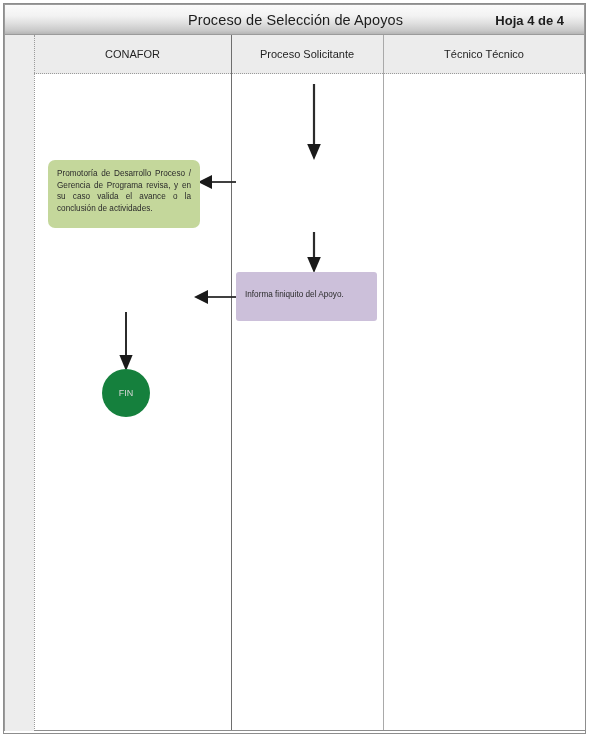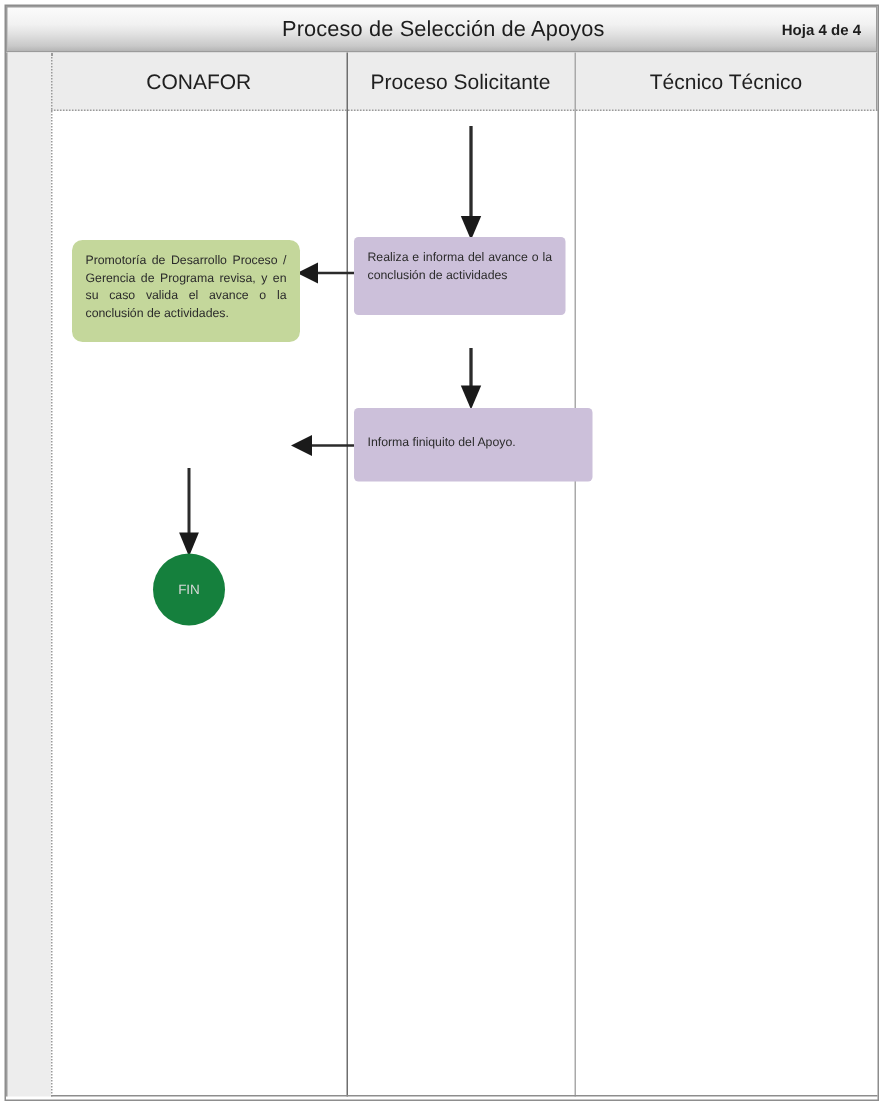--- a/index.html
+++ b/index.html
@@ -52,25 +52,25 @@
     width: 581px;
     height: 31px;
     line-height: 30px;
     text-align: center;
     font-size: 14.5px;
     color: #1d1d1d;
     letter-spacing: .1px;
   }
   .title-sheet {
     position: absolute;
-    right: 10px;
+    right: 20px;
     top: 0;
     height: 31px;
     line-height: 32px;
-    font-size: 10px;
+    font-size: 13px;
     font-weight: bold;
     color: #1d1d1d;
   }
 
   
   .lane-header-band {
     position: absolute;
     left: 4px;
     top: 35px;
     width: 581px;
@@ -79,21 +79,21 @@
     border-left: 1px solid #9b9b9b;
     border-right: 1px solid #9b9b9b;
     box-sizing: border-box;
   }
   .lane-header {
     position: absolute;
     top: 35px;
     height: 39px;
     line-height: 39px;
     text-align: center;
-    font-size: 14px;
+    font-size: 11px;
     color: #1f1f1f;
   }
   .lane-header-underline {
     position: absolute;
     left: 34px;
     top: 73px;
     width: 551px;
     height: 0;
     border-top: 1px dotted #9a9a9a;
   }
@@ -227,21 +227,20 @@
     </svg>
   </div>
 
   <div class="conn" style="left:117px;top:312px;">
     <svg width="20" height="62" viewBox="0 0 20 62">
       <line x1="9" y1="0" x2="9" y2="47" stroke="#2b2b2b" stroke-width="2"></line>
       <polygon points="9,59 2.4,43 15.6,43" fill="#1a1a1a"></polygon>
     </svg>
   </div>
 
-  <div class="node purple" style="left:236px;top:158px;width:141px;height:52px;">Realiza e informa del avance o la conclusión de actividades</div>
 
   <div class="node green" style="left:48px;top:160px;width:152px;height:68px;">Promotoría de Desarrollo Proceso / Gerencia de Programa revisa, y en su caso valida el avance o la conclusión de actividades.</div>
 
-  <div class="node purple nojustify" style="left:236px;top:272px;width:159px;height:49px;padding-top:17px;">Informa finiquito del Apoyo.</div>
+  <div class="node purple nojustify" style="left:236px;top:272px;width:141px;height:49px;padding-top:17px;">Informa finiquito del Apoyo.</div>
 
 
   <div class="terminator" style="left:102px;top:369px;width:48px;height:48px;">FIN</div>
 </div>
 
 </body></html>

